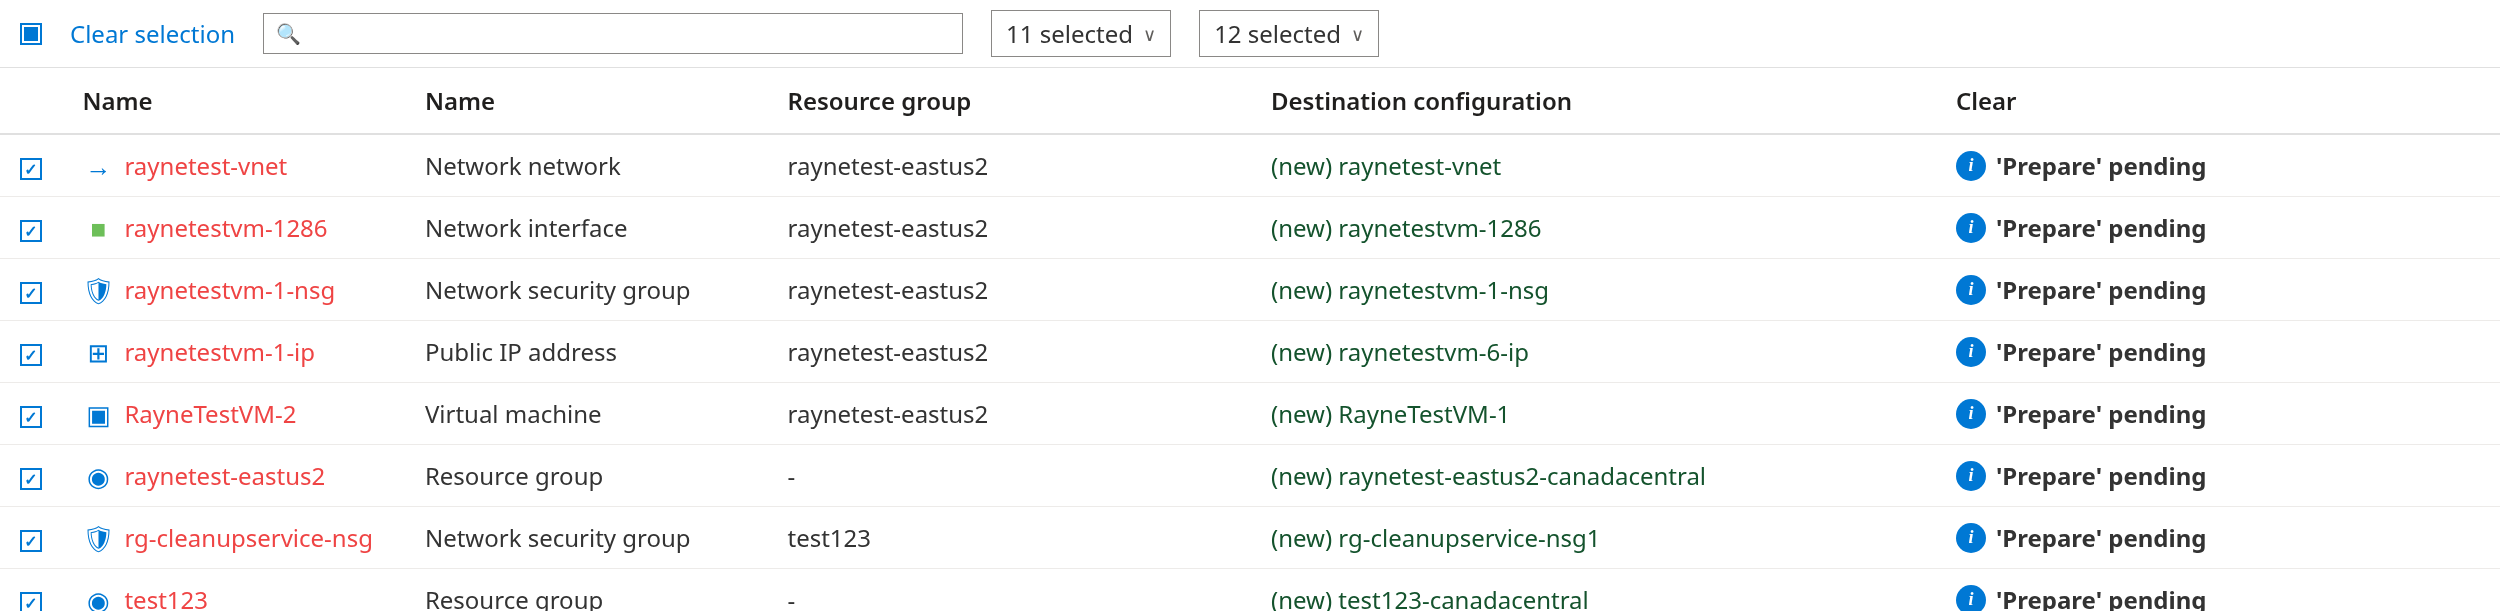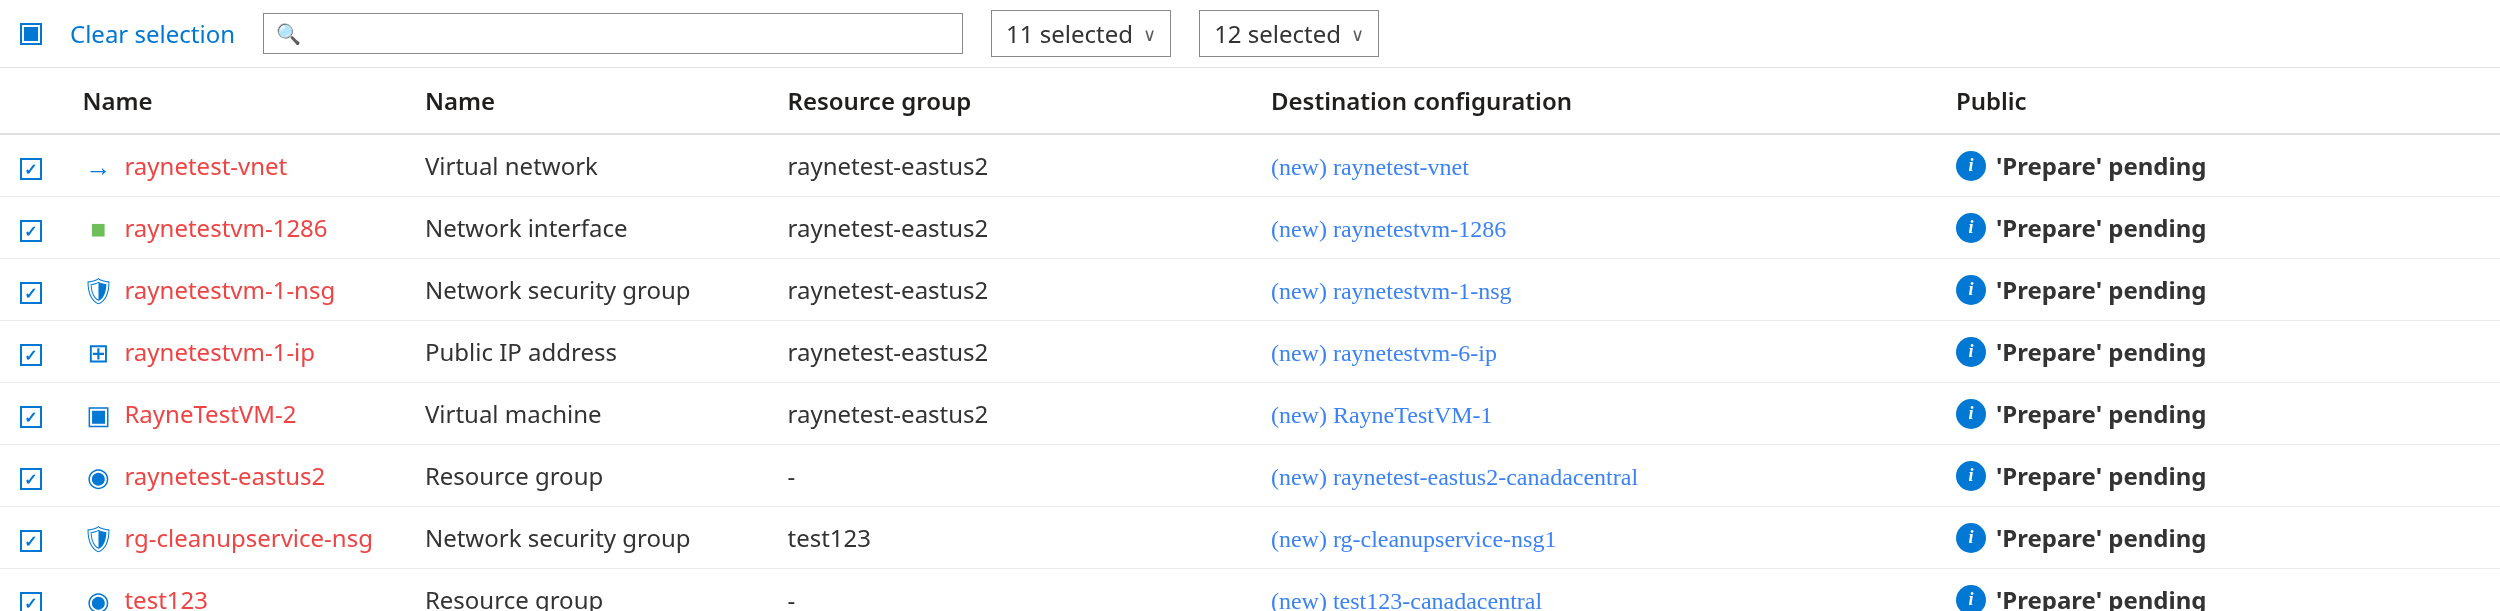--- a/index.html
+++ b/index.html
@@ -162,24 +162,23 @@
       gap: 10px;
     }
 
     .resource-link {
       color: #ef4444;
       cursor: pointer;
       text-decoration: none;
     }
 
     .dest-link {
-      color: #3b82f6;
+      color: #14532d;
       cursor: pointer;
       text-decoration: none;
-      font-family: Liberation Serif, serif;
     }
 
     .status-cell {
       display: flex;
       align-items: center;
       gap: 10px;
     }
 
     .info-icon {
       width: 30px;
@@ -231,33 +230,33 @@
 
 <div class="table-container">
   <table>
     <thead>
       <tr>
         <th class="col-checkbox"></th>
         <th class="col-name">Name</th>
         <th class="col-type">Name</th>
         <th class="col-rg">Resource group</th>
         <th class="col-dest">Destination configuration</th>
-        <th class="col-status">Public</th>
+        <th class="col-status">Clear</th>
       </tr>
     </thead>
     <tbody id="table-body">
     <tr>
           <td class="col-checkbox"><div class="row-checkbox checked"></div></td>
           <td class="col-name">
             <div class="resource-name-cell">
               <span class="resource-icon" style="color: rgb(0, 120, 212); font-size: 26px;">→</span>
               <a class="resource-link">raynetest-vnet</a>
             </div>
           </td>
-          <td class="col-type">Virtual network</td>
+          <td class="col-type">Network network</td>
           <td class="col-rg">raynetest-eastus2</td>
           <td class="col-dest"><a class="dest-link">(new) raynetest-vnet</a></td>
           <td class="col-status">
             <div class="status-cell">
               <div class="info-icon">i</div>
               <span class="status-text">'Prepare' pending</span>
             </div>
           </td>
         </tr>
         <tr>

